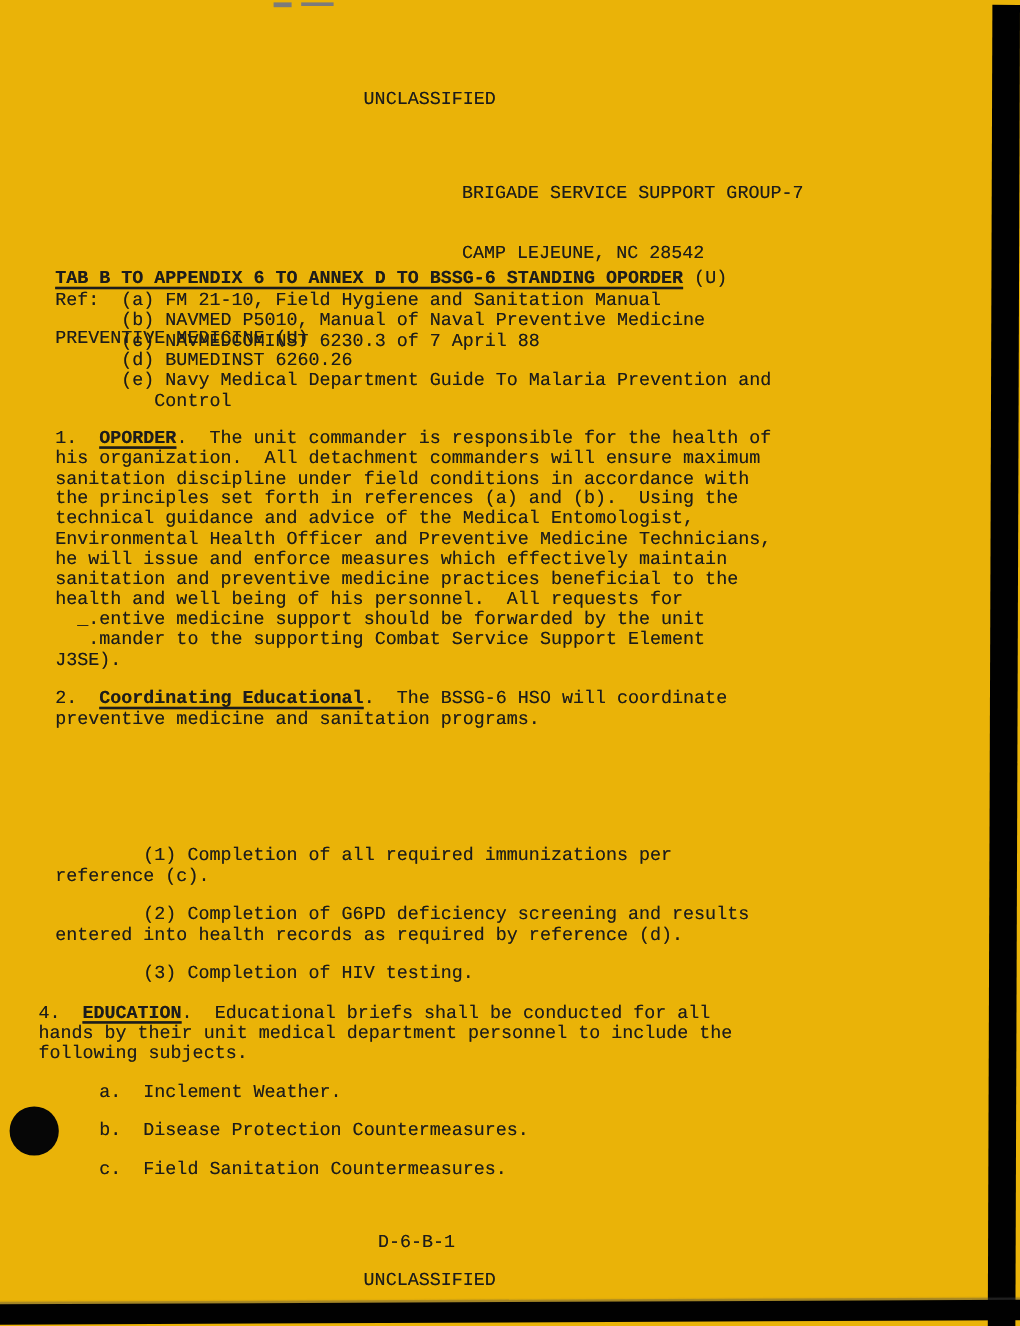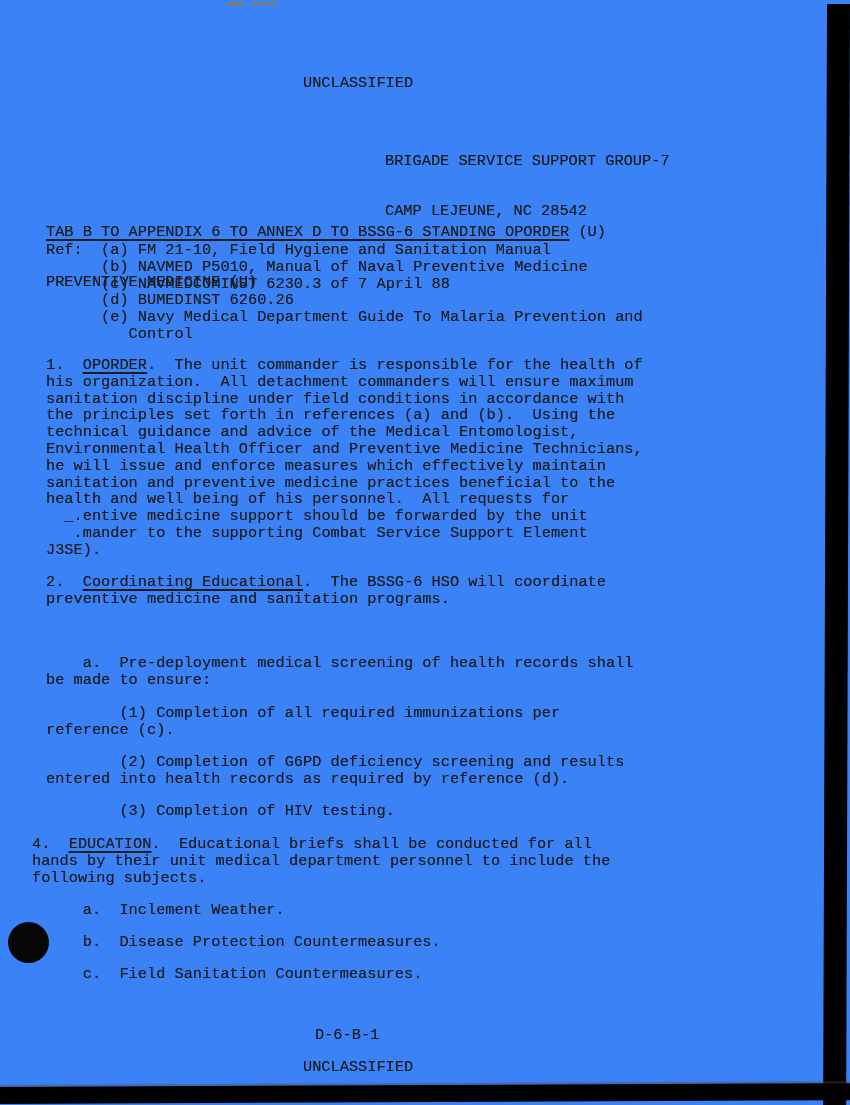--- a/index.html
+++ b/index.html
@@ -3,30 +3,30 @@
 <meta charset="utf-8">
 <style>
   html, body { margin: 0; padding: 0; }
   body {
     width: 850px; height: 1105px;
     background: #ffffff;
     overflow: hidden;
     position: relative;
     font-family: "Liberation Mono", "DejaVu Sans Mono", monospace;
   }
-  .page { position: absolute; inset: 0; background: #3b82f6; }
+  .page { position: absolute; inset: 0; background: #eab308; }
   .tb {
     position: absolute;
     white-space: pre;
     font: 15.3px/16.8px "Liberation Mono", "DejaVu Sans Mono", monospace;
     color: #1c1c1c;
     text-shadow: 0 0 0.5px rgba(20,20,20,0.55);
     letter-spacing: 0;
   }
-  .u { text-decoration: underline; text-decoration-thickness: 1.5px; text-underline-offset: 3px; }
+  .u { text-decoration: underline; text-decoration-thickness: 1.5px; text-underline-offset: 3px; font-weight: bold; }
   .bar-right {
     position: absolute; left: 827px; top: 4px; width: 23px; height: 1101px;
     background: #010101; transform: rotate(0.2deg); transform-origin: top left;
   }
   .bar-bottom {
     position: absolute; left: -6px; top: 1085px; width: 872px; height: 17px;
     background: #010101; transform: rotate(-0.25deg);
     box-shadow: 0 -2px 1px rgba(75,75,75,0.45);
   }
   .hole-punch {
@@ -74,22 +74,20 @@
 sanitation and preventive medicine practices beneficial to the
 health and well being of his personnel.  All requests for
   _.entive medicine support should be forwarded by the unit
    .mander to the supporting Combat Service Support Element
 J3SE).</span></div>
 
   <div class="tb" style="top:574px; left:46px"><span>2.  </span><span class="u">Coordinating Educational</span><span>.  The BSSG-6 HSO will coordinate
 preventive medicine and sanitation programs.</span></div>
 
 
-  <div class="tb" style="top:655px; left:46px">    a.  Pre-deployment medical screening of health records shall
-be made to ensure:</div>
 
   <div class="tb" style="top:705px; left:46px">        (1) Completion of all required immunizations per
 reference (c).</div>
 
   <div class="tb" style="top:754px; left:46px">        (2) Completion of G6PD deficiency screening and results
 entered into health records as required by reference (d).</div>
 
   <div class="tb" style="top:803px; left:46px">        (3) Completion of HIV testing.</div>
 
   <div class="tb" style="top:836px; left:32px"><span>4.  </span><span class="u">EDUCATION</span><span>.  Educational briefs shall be conducted for all

